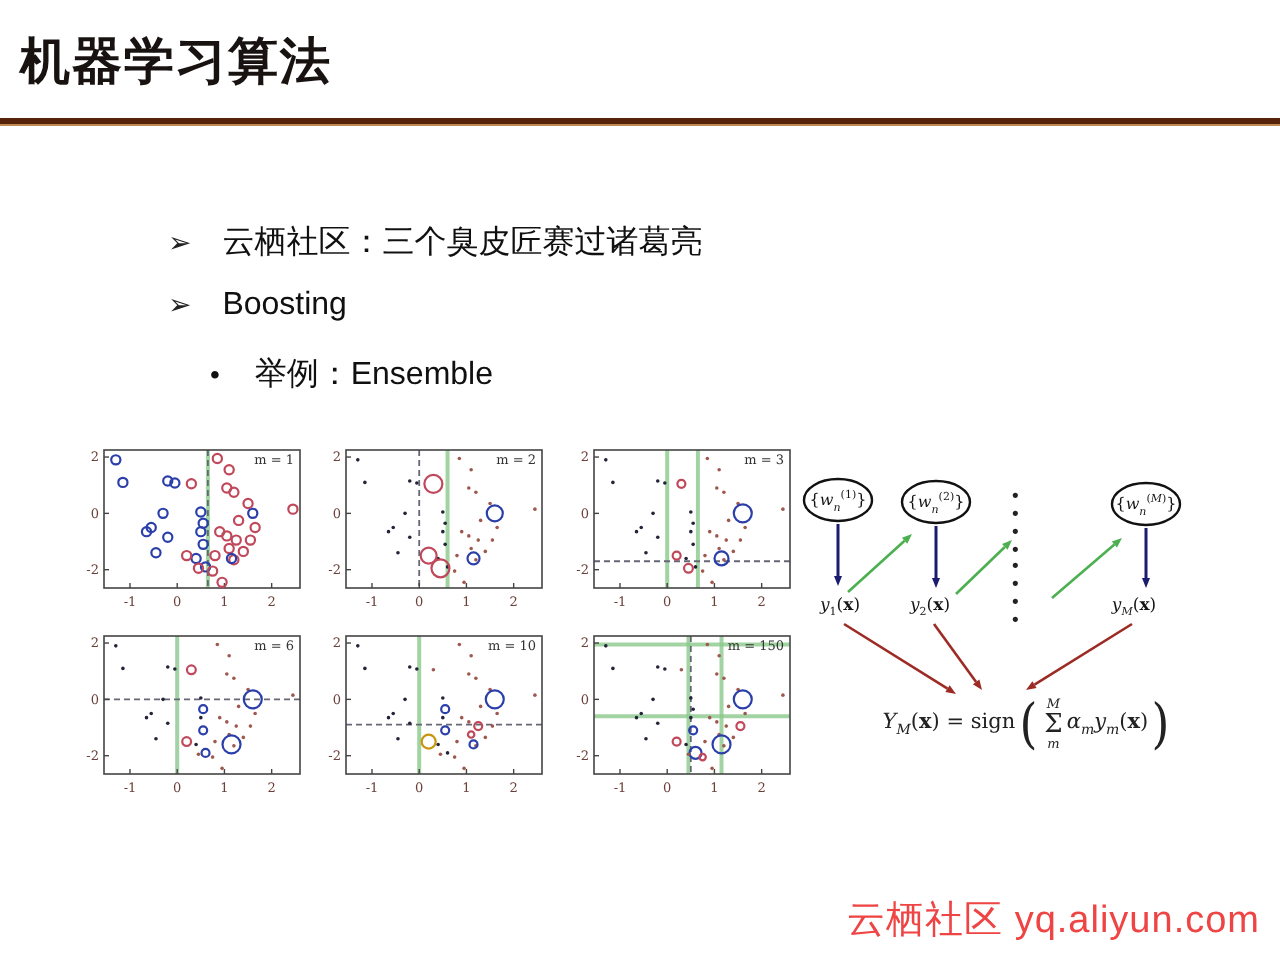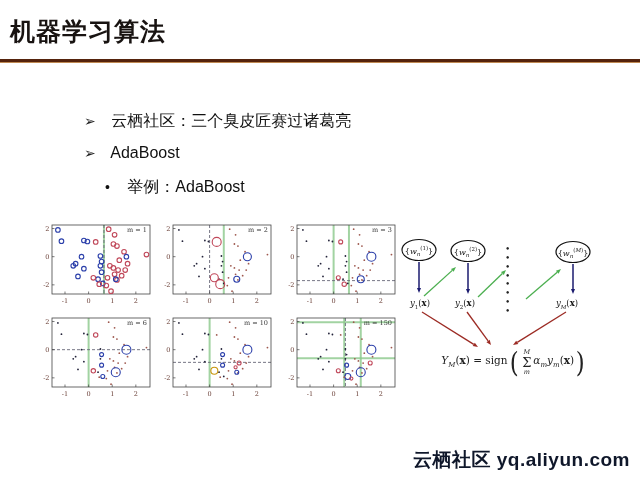--- a/index.html
+++ b/index.html
@@ -44,22 +44,22 @@
   }
   .formula i { font-style:italic; }
   .formula sub { font-size:7px; }
   .f-paren { font-size:27px; font-weight:400; margin:0 1px; transform:scaleX(.85); }
   .f-sum { display:inline-flex; flex-direction:column; align-items:center; line-height:1; margin:0 2px; }
   .f-sum-top { font-size:6.5px; font-style:italic; }
   .f-sum-sym { font-size:13px; }
   .f-sum-bot { font-size:6.5px; font-style:italic; }
 
   .watermark {
-    position:absolute; right:10px; top:447px; font-size:19px; font-weight:bold;
-    color:#0f172a; letter-spacing:.5px; white-space:nowrap;
+    position:absolute; right:10px; top:447px; font-size:19px; font-weight:normal;
+    color:#ef4444; letter-spacing:.5px; white-space:nowrap;
   }
 </style>
 </head>
 <body>
 
 <div class="slide">
 
   <div class="title">机器学习算法</div>
   <div class="rule">
     <div class="rule-dark"></div>
@@ -67,26 +67,26 @@
   </div>
 
 
   <div class="bullet2 b2a">
     <span class="arrow">➢</span>
     <span>云栖社区：三个臭皮匠赛过诸葛亮</span>
   </div>
 
   <div class="bullet2 b2b">
     <span class="arrow">➢</span>
-    <span>AdaBoost</span>
+    <span>Boosting</span>
   </div>
 
   <div class="bullet3">
     <span class="dot">•</span>
-    <span>举例：AdaBoost</span>
+    <span>举例：Ensemble</span>
   </div>
 
   <div class="plots" id="plots">
       <svg width="122" height="90" viewBox="0 0 122 90" style="position: absolute; left: 33px; top: 218px;">
         <line x1="70.95180722891567" x2="70.95180722891567" y1="7" y2="76" stroke="#8bc98b" stroke-width="2" opacity="0.8"></line>
         <line x1="70.95180722891567" x2="70.95180722891567" y1="7" y2="76" stroke="#666677" stroke-width="0.9" stroke-dasharray="3 2"></line>
         <rect x="19" y="7" width="98" height="69" fill="none" stroke="#444" stroke-width="0.8"></rect>
         <line x1="31.987951807228917" x2="31.987951807228917" y1="76" y2="73.5" stroke="#444" stroke-width="0.7"></line>
         <text x="31.987951807228917" y="85" text-anchor="middle" font-size="6.5" fill="#6b4038" font-family="&quot;DejaVu Serif&quot;,serif">-1</text>
         <line x1="55.602409638554214" x2="55.602409638554214" y1="76" y2="73.5" stroke="#444" stroke-width="0.7"></line>

